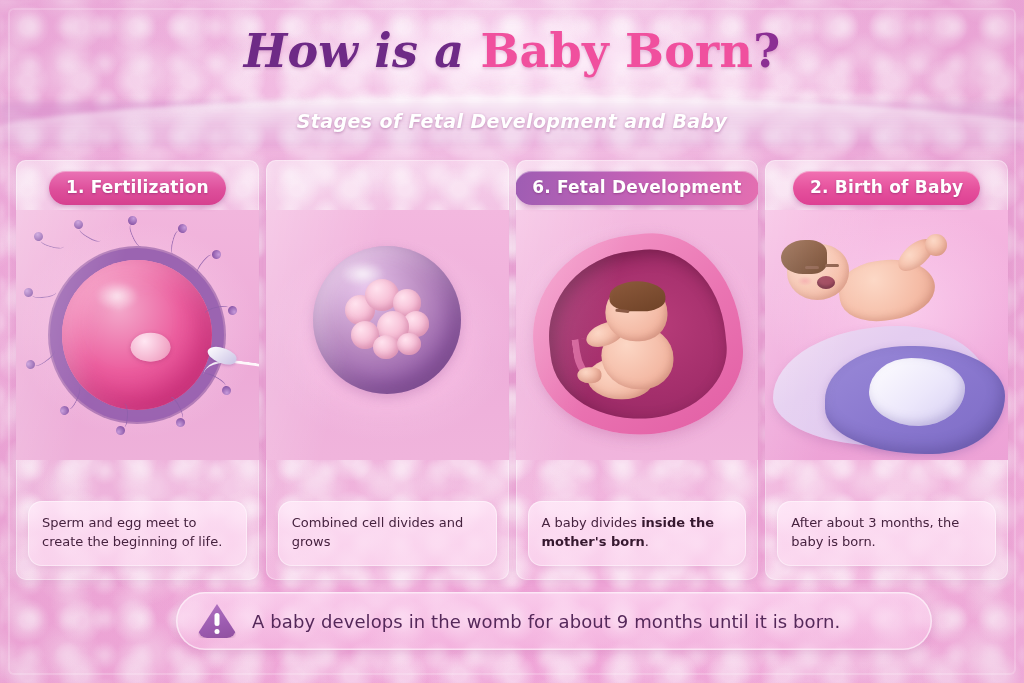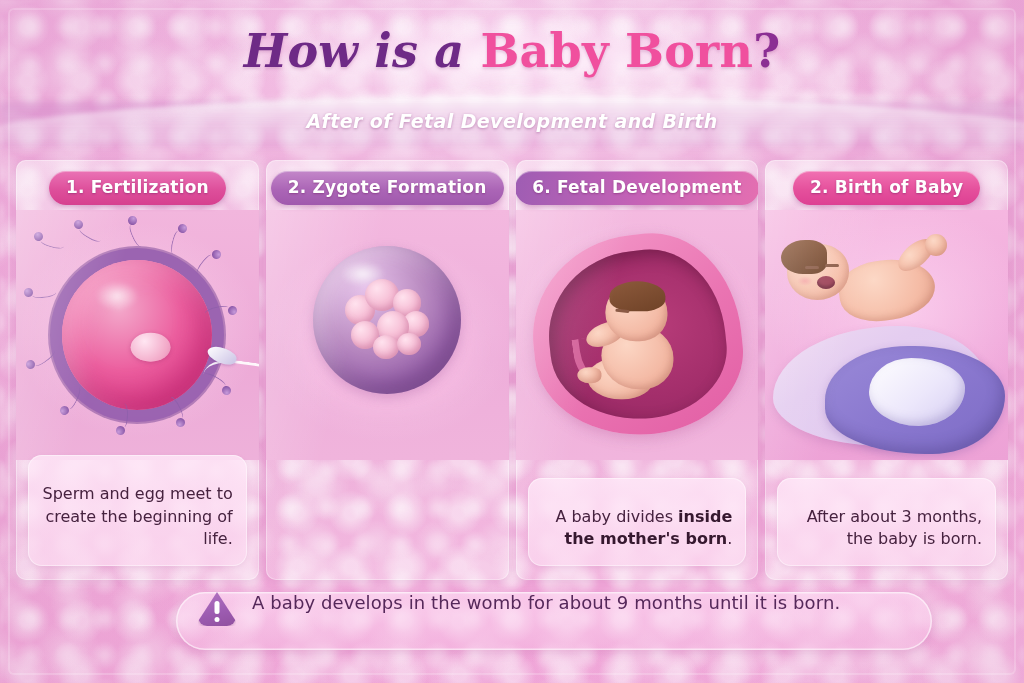--- a/index.html
+++ b/index.html
@@ -62,36 +62,36 @@
   .subtitle{position:absolute;left:0;top:110px;width:1024px;text-align:center;
     font-family:"DejaVu Sans", sans-serif;
     font-size:19px;font-weight:bold;font-style:italic;color:#ffffff;
     letter-spacing:.4px;text-shadow:0 1px 3px rgba(130,50,120,.45);}
 
   
   .cards{position:absolute;left:16px;top:160px;width:992px;height:420px;
     display:flex;gap:7px;}
   .card{position:relative;flex:1 1 0;border-radius:10px;overflow:hidden;
     background:linear-gradient(180deg, rgba(255,255,255,.28), rgba(255,255,255,.10) 45%, rgba(255,255,255,.20));
-    box-shadow:inset 0 0 0 1px rgba(255,255,255,.35), 0 2px 8px rgba(170,90,155,.15);text-align:right;}
+    box-shadow:inset 0 0 0 1px rgba(255,255,255,.35), 0 2px 8px rgba(170,90,155,.15);}
   .card .sheen{position:absolute;inset:0;pointer-events:none;
     background:linear-gradient(105deg, rgba(255,255,255,.30), rgba(255,255,255,0) 38%);}
   .pillwrap{position:absolute;left:0;top:11px;width:100%;display:flex;justify-content:center;z-index:6;}
   .pill{padding:6px 17px 8px;border-radius:20px;color:#fff;
     font-family:"DejaVu Sans", sans-serif;
     font-size:17px;font-weight:bold;letter-spacing:.2px;white-space:nowrap;
     text-shadow:0 1px 2px rgba(110,30,95,.45);
     box-shadow:0 2px 5px rgba(140,55,125,.30), inset 0 1px 0 rgba(255,255,255,.35);}
   .art{position:absolute;left:0;top:50px;right:0;height:250px;overflow:hidden;}
   .caption{position:absolute;left:12px;right:12px;bottom:14px;
     background:linear-gradient(180deg, rgba(255,232,248,.82), rgba(252,216,240,.72));
-    border-radius:14px;padding:28px 14px 15px;
+    border-radius:14px;padding:13px 14px 15px;
     box-shadow:inset 0 0 0 1px rgba(255,255,255,.45), 0 2px 5px rgba(170,90,155,.13);
     font-family:"DejaVu Sans", sans-serif;
-    font-size:16px;line-height:1.42;color:#46223f;}
+    font-size:13px;line-height:1.42;color:#46223f;}
   .caption b{font-weight:bold;color:#36182f;}
 
   
   .ill{position:absolute;inset:0;}
   .ill1{background:
       radial-gradient(ellipse 70% 60% at 50% 48%, rgba(255,225,245,.55), rgba(255,225,245,0) 72%),
       linear-gradient(180deg,#f2b6dd,#edaad7 60%,#eeb1da);}
   .egg{position:absolute;left:50%;top:50%;transform:translate(-50%,-50%);
     width:150px;height:150px;border-radius:50%;
     background:radial-gradient(circle at 38% 32%, #f3a9cb 0%, #ec5f9f 45%, #e0428c 72%, #d63a84 100%);
@@ -185,21 +185,21 @@
   .n-mouth{position:absolute;left:52px;top:66px;width:18px;height:13px;border-radius:50%;
     background:#9c3f55;box-shadow:inset 0 -3px 3px rgba(60,15,30,.4);}
   .n-eye{position:absolute;width:14px;height:3px;border-radius:3px;background:#8a5a45;}
   .cheek{position:absolute;width:16px;height:10px;border-radius:50%;
     background:radial-gradient(ellipse, rgba(244,150,160,.65), rgba(244,150,160,0) 70%);}
 
   
   .footer{position:absolute;left:176px;top:592px;width:712px;height:58px;border-radius:29px;
     background:linear-gradient(180deg, rgba(255,224,246,.62), rgba(246,188,227,.50));
     box-shadow:inset 0 0 0 1.5px rgba(255,255,255,.55), 0 3px 10px rgba(165,85,150,.18);
-    display:flex;padding:0 22px;gap:16px;}
+    display:flex;align-items:center;padding:0 22px;gap:16px;}
   .warn{position:relative;width:38px;height:34px;flex:0 0 auto;}
   .warn .tri{position:absolute;inset:0;border-radius:10px 10px 9px 9px/14px 14px 9px 9px;
     background:linear-gradient(165deg,#b274c2,#9c5bb0 60%,#90509f);
     clip-path:polygon(50% 0%, 100% 86%, 100% 100%, 0% 100%, 0% 86%);
     box-shadow:0 1px 3px rgba(110,50,110,.3);}
   .warn .bang{position:absolute;left:50%;top:9px;transform:translateX(-50%);
     width:5px;height:13px;border-radius:3px;background:#fff;}
   .warn .dot{position:absolute;left:50%;top:25px;transform:translateX(-50%);
     width:5px;height:5px;border-radius:50%;background:#fff;}
   .foot-text{font-family:"DejaVu Sans", sans-serif;font-size:18px;color:#55285a;letter-spacing:.1px;}
@@ -217,21 +217,21 @@
 
   <div class="header">
     <div class="hdr-glow"></div>
     <div class="subband"></div>
     <div class="swoosh1"></div>
     <div class="swoosh2"></div>
 
     <div class="title">
       <span class="t-dark">How is a </span><span class="t-pink">Baby Born</span><span class="t-q">?</span>
     </div>
-    <div class="subtitle">After of Fetal Development and Birth</div>
+    <div class="subtitle">Stages of Fetal Development and Baby</div>
   </div>
 
   <div class="cards">
 
     <div class="card">
       <div class="art">
         <div class="ill ill1">
           <div class="egg">
             <div class="nucleus"></div>
           </div>
@@ -272,22 +272,22 @@
               <div class="bcell" style="left:62px;top:34px;width:26px;height:26px"></div>
               <div class="bcell" style="left:36px;top:34px;width:32px;height:32px"></div>
               <div class="bcell" style="left:10px;top:44px;width:28px;height:28px"></div>
               <div class="bcell" style="left:32px;top:58px;width:26px;height:24px"></div>
               <div class="bcell" style="left:56px;top:56px;width:24px;height:22px"></div>
             </div>
           </div>
         </div>
       </div>
       <div class="sheen"></div>
-      <div class="pillwrap">
-        <div class="pill" style="background:linear-gradient(180deg,#c387c9,#ab65b6 55%,#a059ad)">2. Zygote Formation</div>
+      <div class="caption">
+        <span>Combined cell divides and grows</span>
       </div>
     </div>
 
     <div class="card">
       <div class="art">
         <div class="ill ill3">
           <div class="womb-out"></div>
           <div class="womb-in"></div>
           <div class="f-body">
             <div class="cord"></div>

